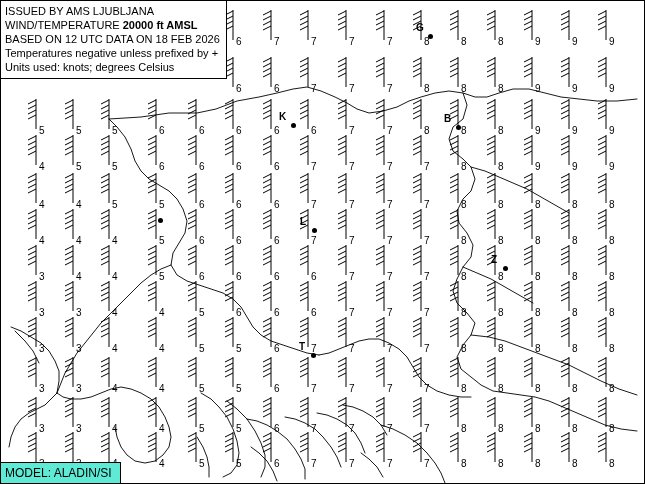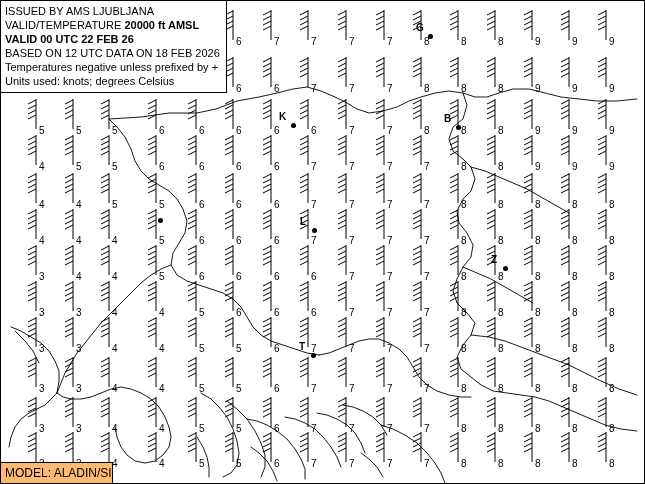--- a/index.html
+++ b/index.html
@@ -3,21 +3,21 @@
 <meta charset="utf-8">
 <style>
   html,body{margin:0;padding:0;background:#fff;}
   body{font-family:"Liberation Sans",sans-serif;}
   #root{position:relative;width:645px;height:484px;background:#fff;overflow:hidden;border:1px solid #000;box-sizing:border-box;}
   #map{position:absolute;left:0;top:0;width:645px;height:484px;}
   .legend{position:absolute;left:0;top:0;background:#fff;border:1px solid #000;border-left:none;border-top:none;padding:3px 6px 4px 4px;z-index:30;}
   .legend div{font-size:11px;line-height:14px;color:#000;white-space:nowrap;}
   .legend .b{font-weight:bold;}
   .legend .mix b{font-weight:bold;}
-  .model{position:absolute;left:0;bottom:0;background:#fdba74;border:1px solid #000;border-left:none;border-bottom:none;padding:3px 0 3px 4px;z-index:30;font-size:12px;}
+  .model{position:absolute;left:0;bottom:0;background:#5eead4;border:1px solid #000;border-left:none;border-bottom:none;padding:3px 8px 3px 4px;z-index:30;font-size:12px;}
   .station{position:absolute;z-index:20;}
   .stn-num{position:absolute;font-size:10px;color:#000;line-height:10px;}
   .city{position:absolute;z-index:25;}
   .city .dot{position:absolute;width:5px;height:5px;border-radius:50%;background:#000;left:0;top:0;}
   .city .lbl{position:absolute;font-size:10px;font-weight:bold;color:#000;left:-12px;top:-12px;}
 </style>
 </head>
 <body>
 
 <div id="root">
@@ -1544,21 +1544,20 @@
         <span class="lbl">Z</span>
       </div>
       <div class="city" style="left: 310px; top: 352px;">
         <span class="dot"></span>
         <span class="lbl">T</span>
       </div>
     </div>
 
   <div class="legend">
     <div>ISSUED BY AMS LJUBLJANA</div>
-    <div class="mix"><span>VALID/TEMPERATURE </span><b>20000 ft AMSL</b></div>
-    <div class="b">VALID 00 UTC 22 FEB 26</div>
+    <div class="mix"><span>WIND/TEMPERATURE </span><b>20000 ft AMSL</b></div>
     <div>BASED ON 12 UTC DATA ON 18 FEB 2026</div>
     <div>Temperatures negative unless prefixed by +</div>
     <div>Units used: knots; degrees Celsius</div>
   </div>
 
   <div class="model">MODEL: ALADIN/SI</div>
 </div>
 
 </body></html>

